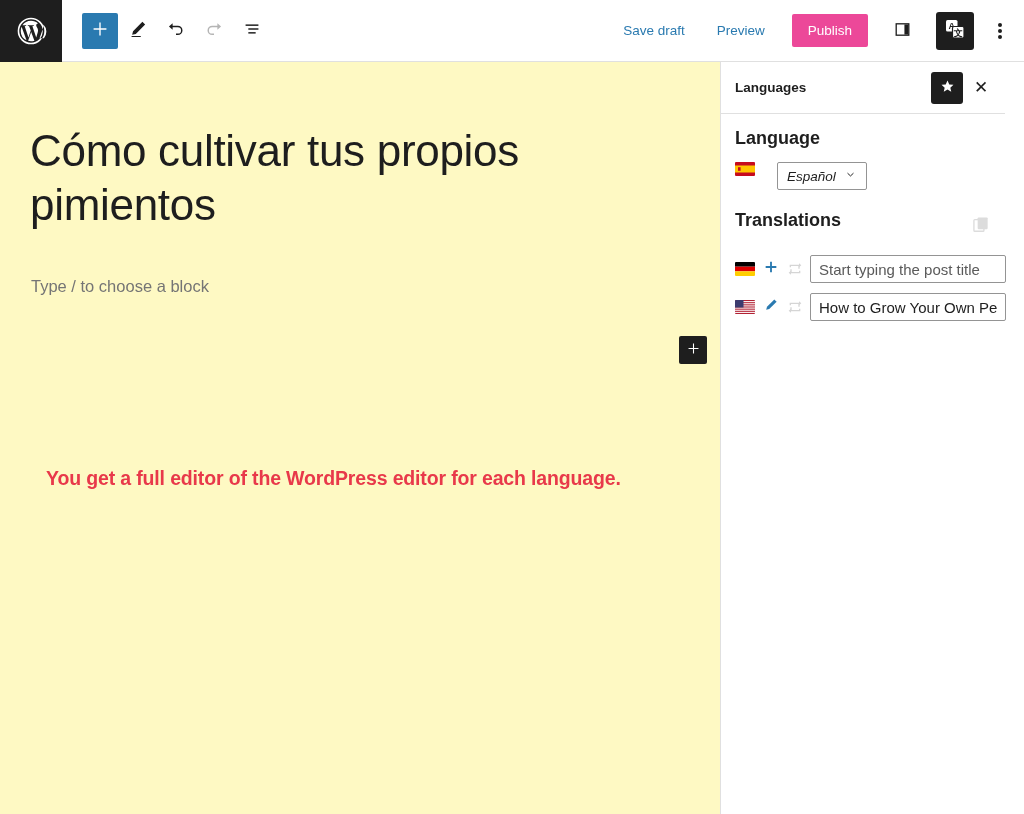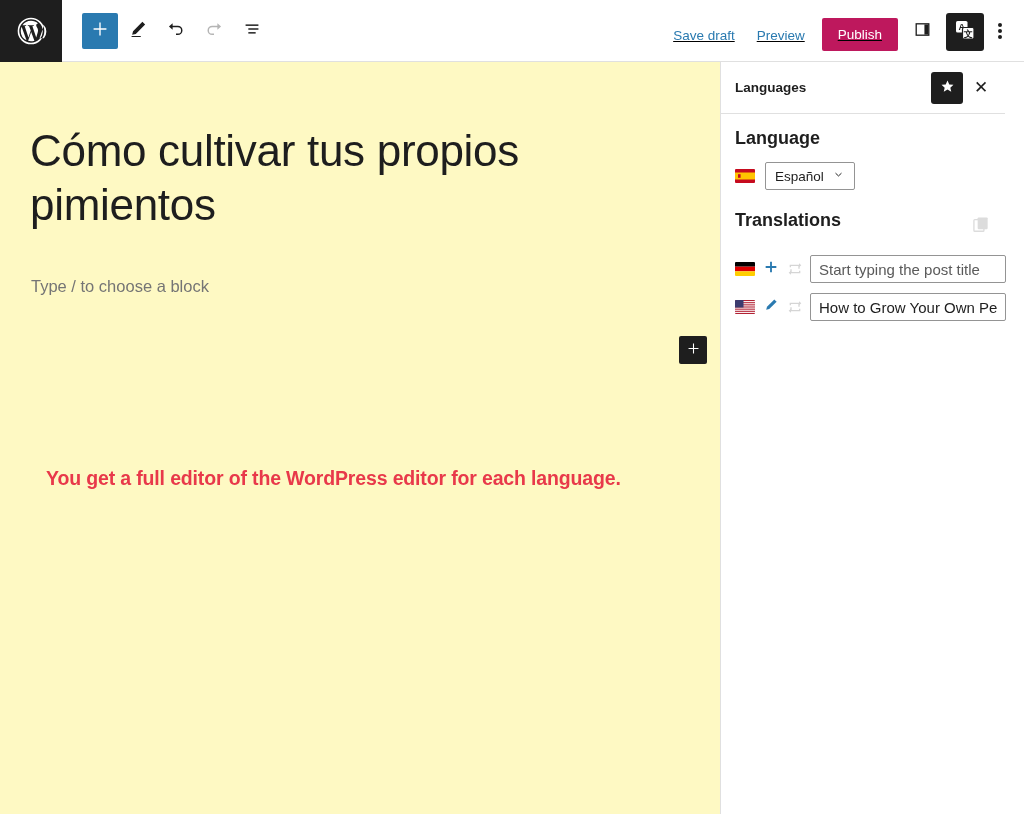--- a/index.html
+++ b/index.html
@@ -28,31 +28,30 @@
   .tb-left { display: flex; align-items: center; gap: 2px; padding-left: 20px; }
   .tb-btn {
     width: 36px; height: 36px; border-radius: 2px;
     display: flex; align-items: center; justify-content: center;
     background: transparent; border: none; cursor: pointer; padding: 0;
   }
   .tb-btn.primary { background: #2a7ab0; }
   .tb-btn.primary svg { fill: #fff; }
 
   .tb-right {
-    margin-left: auto; display: flex; align-items: flex-end; gap: 0;
+    margin-left: auto; display: flex; align-items: center; gap: 10px;
     padding-right: 10px;
-    text-decoration: underline;
   }
   .link-btn {
     color: #2a7ab0; font-size: 13.5px; background: none; border: none;
     padding: 8px 11px; cursor: pointer; font-family: "Liberation Sans", sans-serif;
     white-space: nowrap;
   }
   .publish-btn {
-    background: #be185d; color: #fff; font-size: 13.5px; border: none;
+    background: #ec4899; color: #fff; font-size: 13.5px; border: none;
     border-radius: 2px; padding: 9px 16px; cursor: pointer; margin-left: 6px;
     font-family: "Liberation Sans", sans-serif; white-space: nowrap;
   }
   .icon-btn {
     width: 40px; height: 40px; display:flex; align-items:center; justify-content:center;
     background: none; border: none; cursor: pointer; border-radius: 2px; padding:0;
     margin-left: 4px;
   }
   .icon-btn.dark { background:#1e1e1e; width: 38px; height: 38px; border-radius: 3px; }
   .kebab { width: 28px; margin-left: 2px; }
@@ -104,21 +103,21 @@
   .close-btn {
     width: 28px; height: 28px; display: flex; align-items: center; justify-content: center;
     background: none; border: none; cursor: pointer; padding: 0;
     font-size: 17px; color: #1e1e1e; line-height: 1;
   }
 
   .sb-body { padding: 14px 0 0 14px; }
   .sb-section-label {
     font-size: 18px; font-weight: bold; color: #1e1e1e; margin-bottom: 13px;
   }
-  .lang-row { display: flex; align-items: center; gap: 10px; margin-bottom: 20px; }
+  .lang-row { display: flex; align-items: flex-start; gap: 22px; margin-bottom: 20px; font-style: italic; }
 
   .flag { width: 20px; height: 14px; border-radius: 1px; display:block; flex:0 0 20px; }
 
   .select-box {
     display: inline-flex; align-items: center; gap: 8px;
     border: 1px solid #949494; border-radius: 2px;
     padding: 5px 9px; font-size: 13.5px; color: #1e1e1e; background: #fff;
     cursor: pointer;
   }
 

